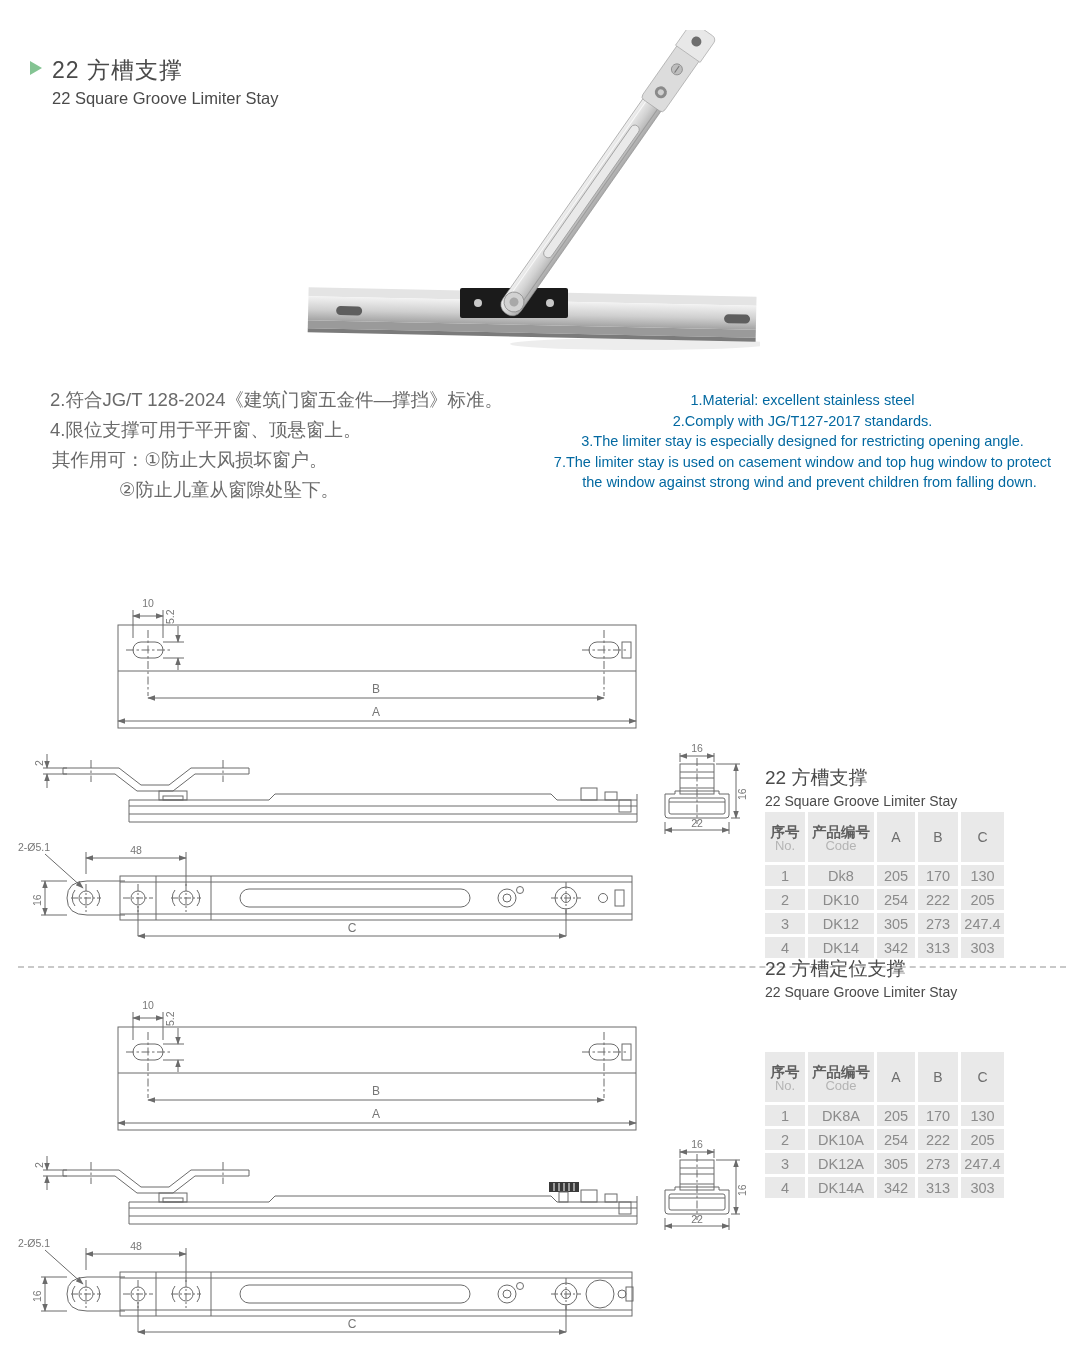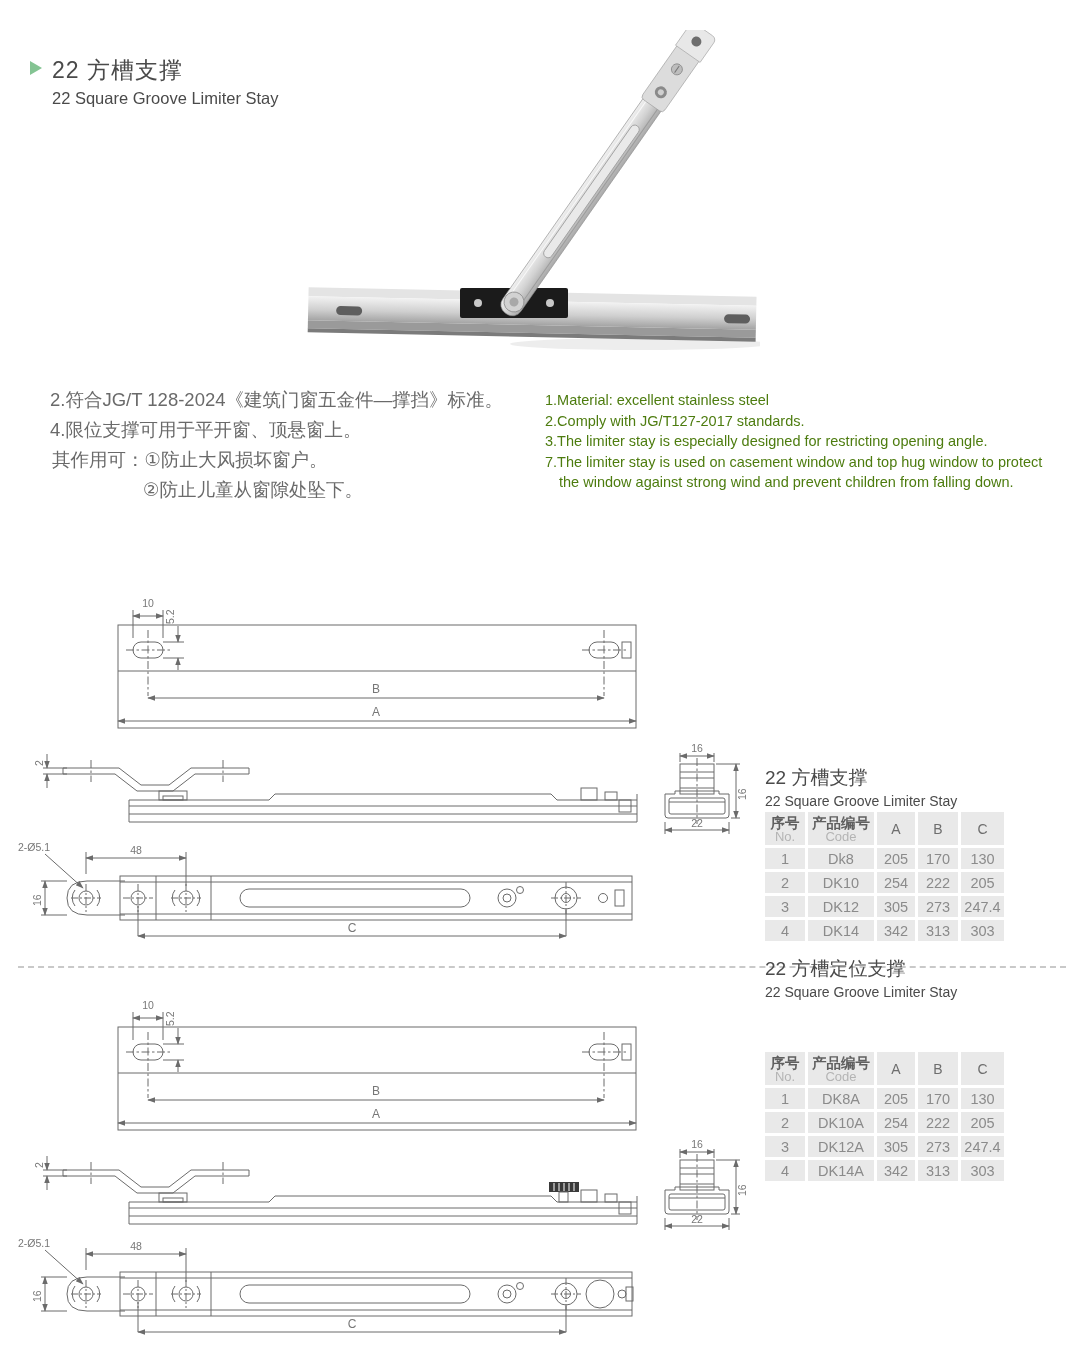--- a/index.html
+++ b/index.html
@@ -13,28 +13,28 @@
   .tri{
     width:0;height:0;border-left:12px solid #84c493;
     border-top:7px solid transparent;border-bottom:7px solid transparent;
     display:inline-block;
   }
   .page-title-zh{font-size:23px;color:#4a4a4a;letter-spacing:1px;}
   .page-title-en{font-size:16.5px;color:#4a4a4a;margin-top:3px;}
   
   .feat-zh div{font-size:18.5px;color:#6a6a6a;line-height:30px;white-space:nowrap;}
   .feat-zh .ind1{margin-left:2px;}
-  .feat-zh .ind2{margin-left:93px;}
-  .feat-en div{font-size:14.5px;color:#4d7c0f;line-height:20.5px;padding-left:14px;text-indent:-14px;}
+  .feat-zh .ind2{margin-left:69px;}
+  .feat-en div{font-size:14.5px;color:#0369a1;line-height:20.5px;padding-left:14px;text-indent:-14px;text-align:center;}
   .feat-en{width:515px;}
   
   .sec-title-zh{font-size:19px;color:#4a4a4a;white-space:nowrap;}
   .sec-title-en{font-size:14px;color:#4a4a4a;margin-top:2px;white-space:nowrap;}
   .ptable{display:grid;grid-template-columns:40px 66px 38px 40px 43px;gap:3px;}
-  .th{background:#e9e9e9;height:33px;display:flex;flex-direction:column;align-items:center;justify-content:center;}
+  .th{background:#e9e9e9;height:50px;display:flex;flex-direction:column;align-items:center;justify-content:center;}
   .h-zh{font-size:14.5px;font-weight:bold;color:#5f5f5f;line-height:16px;}
   .h-en{font-size:13px;color:#b4b4b4;line-height:11px;}
   .th.single{font-size:14px;color:#6e6e6e;}
   .trow{display:contents;}
   .tcell{background:#e9e9e9;height:21px;display:flex;align-items:center;justify-content:center;
          font-size:14.5px;color:#8b8b8b;}
   
   .divider{border-top:2px dashed #c9c9c9;width:1048px;}
   
   svg text{font-family:"Liberation Sans","DejaVu Sans",sans-serif;fill:#777;font-size:10.5px;}

